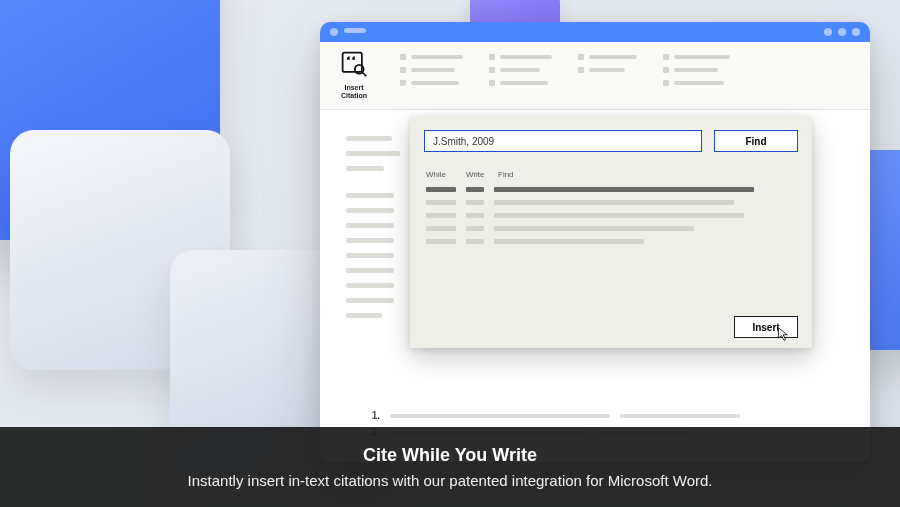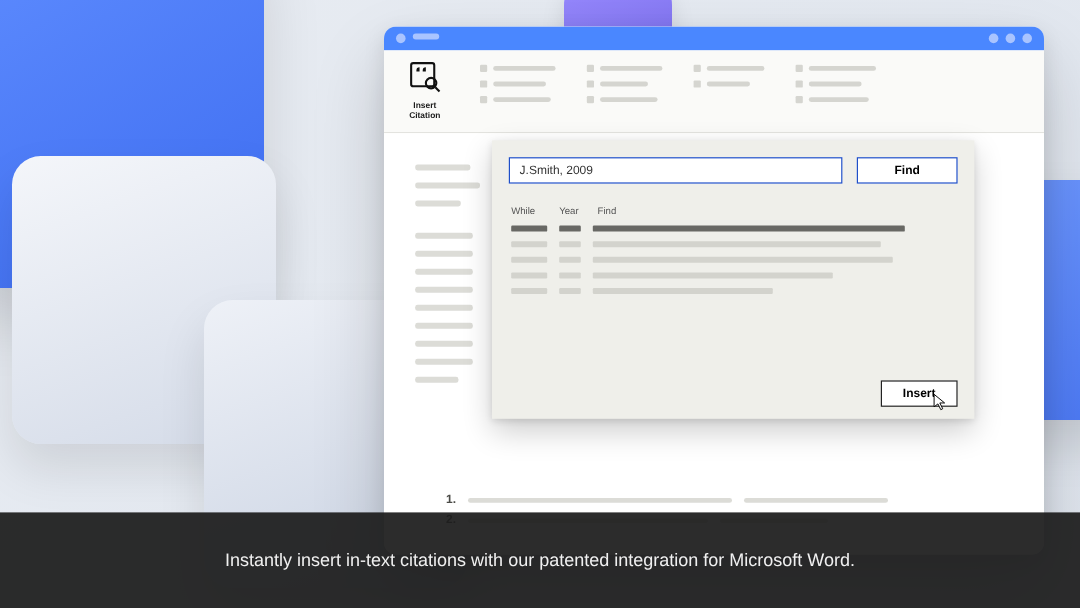--- a/index.html
+++ b/index.html
@@ -254,21 +254,21 @@
       <div class="para" style="width:36px"></div>
 
       <div class="panel">
         <div class="search-row">
           <input class="search-input" type="text" value="J.Smith, 2009" style="">
           <button class="find-btn">Find</button>
         </div>
 
         <div class="cols">
           <span style="width:30px">While</span>
-          <span style="width:22px">Year</span>
+          <span style="width:22px">Write</span>
           <span>Find</span>
         </div>
 
         <div class="result-row">
           <span class="cell sel" style="width:30px"></span>
           <span class="cell sel" style="width:18px"></span>
           <span class="cell sel" style="width:260px"></span>
         </div>
         <div class="result-row">
           <span class="cell nor" style="width:30px"></span>
@@ -309,16 +309,17 @@
           <span class="num">2.</span>
           <span class="ln" style="width:200px"></span>
           <span class="ln" style="width:90px"></span>
         </div>
       </div>
 
     </div>
   </div>
 
   <div class="caption">
+    <h2>Cite While You Write</h2>
     <p>Instantly insert in-text citations with our patented integration for Microsoft Word.</p>
   </div>
 
 </div>
 
 </body></html>

